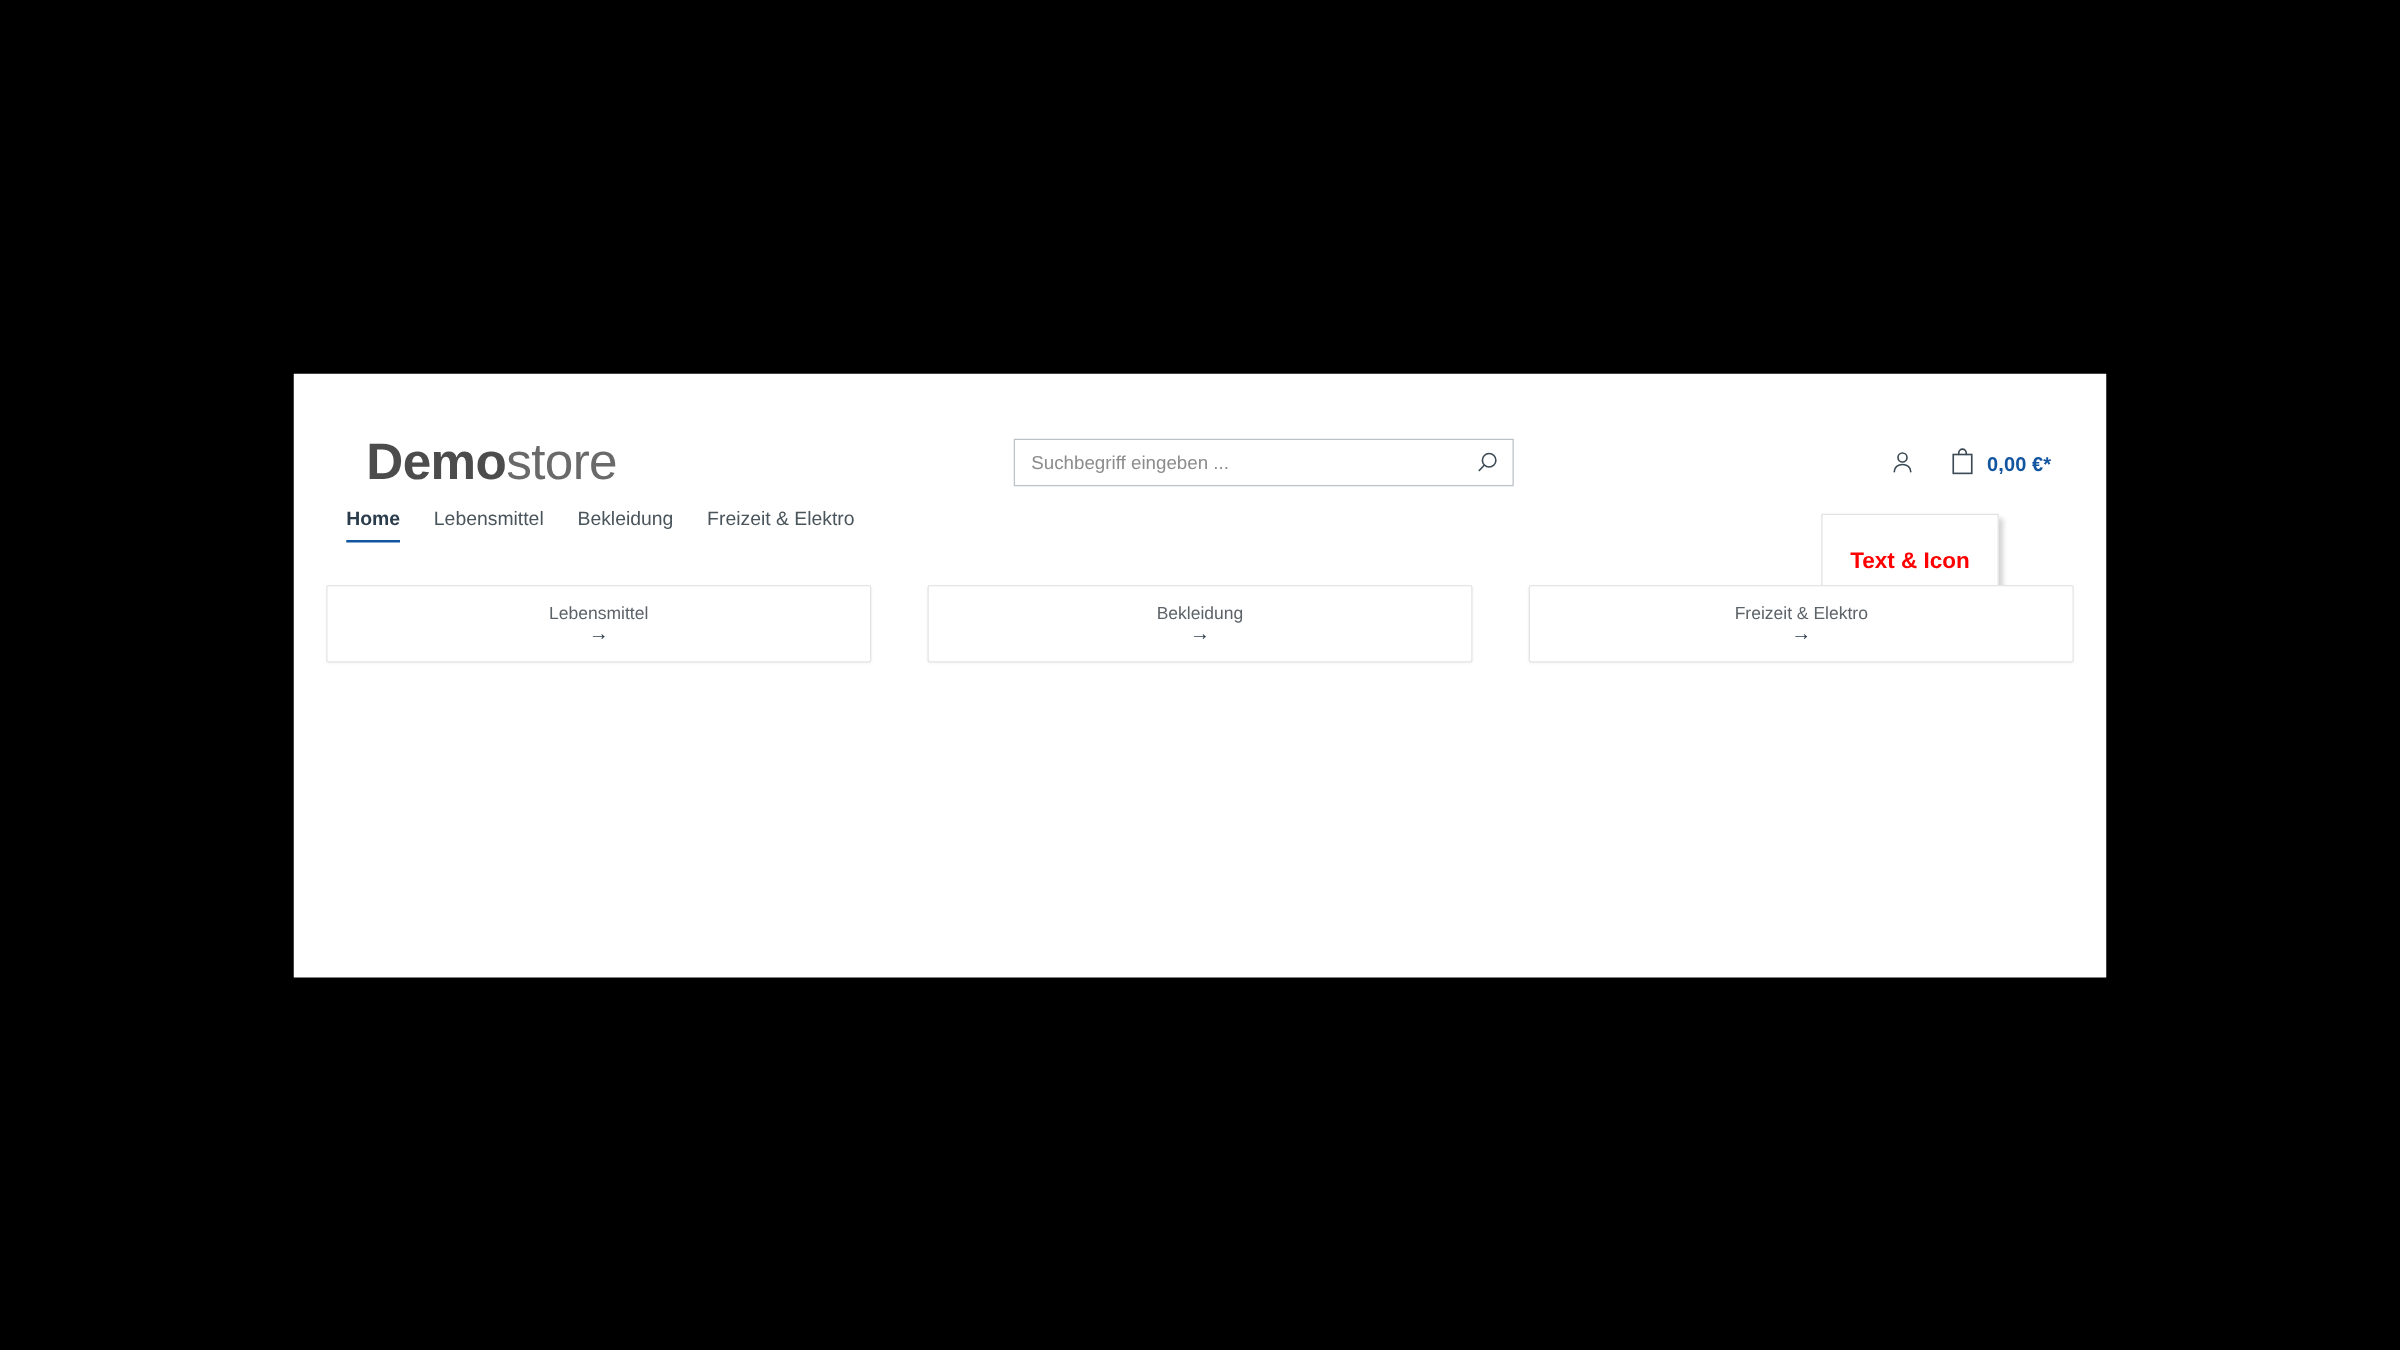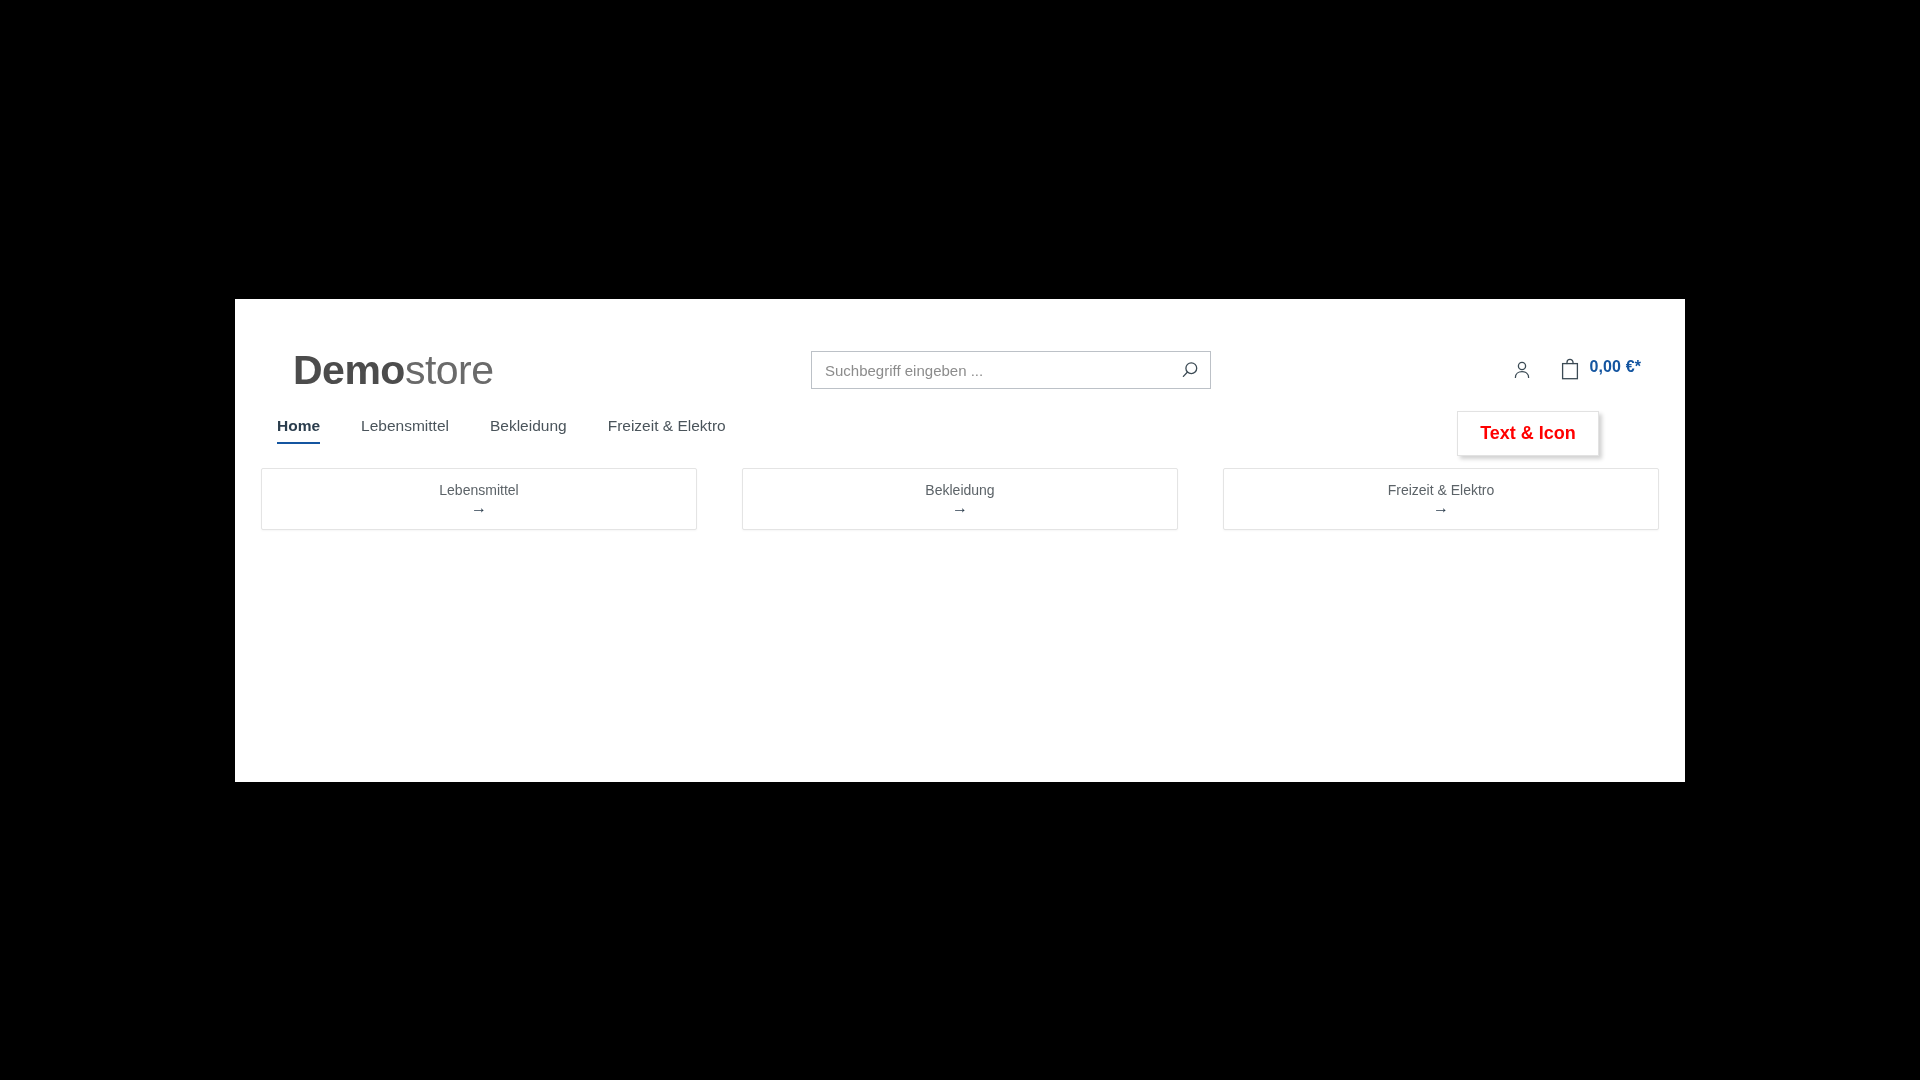--- a/index.html
+++ b/index.html
@@ -159,21 +159,21 @@
     border: 0;
     cursor: pointer;
     padding: 2px;
     display: flex;
     align-items: center;
     justify-content: center;
   }
 
   .cart-btn {
     display: flex;
-    align-items: flex-start;
+    align-items: flex-end;
     gap: 9px;
     background: none;
     border: 0;
     cursor: pointer;
     padding: 2px;
   }
 
   .cart-amount {
     font-size: 16px;
     font-weight: 700;
@@ -187,24 +187,24 @@
     position: absolute;
     top: 102px;
     left: 0;
     right: 0;
     height: 56px;
   }
 
   .main-nav {
     position: absolute;
     left: 42px;
-    top: 16px;
+    top: 6px;
     display: flex;
     align-items: flex-start;
-    gap: 41px;
+    gap: 27px;
   }
 
   .nav-item {
     font-size: 15.5px;
     color: #4a545b;
     text-decoration: none;
     padding-bottom: 7px;
     white-space: nowrap;
     cursor: pointer;
     display: block;
@@ -215,21 +215,21 @@
     color: #2b3d4d;
     border-bottom-color: #1455a0;
   }
 
   
   .promo-btn {
     position: absolute;
     right: 86px;
     top: 10px;
     min-width: 142px;
-    padding: 11px 18px;
+    padding: 26px 18px;
     background: #ffffff;
     border: 1px solid #e2e2e2;
     box-shadow: 3px 3px 4px rgba(0,0,0,0.18);
     color: #ff0000;
     font-size: 18px;
     font-weight: 700;
     text-align: center;
     cursor: pointer;
     line-height: 1.15;
     font-family: "Liberation Sans", sans-serif;

